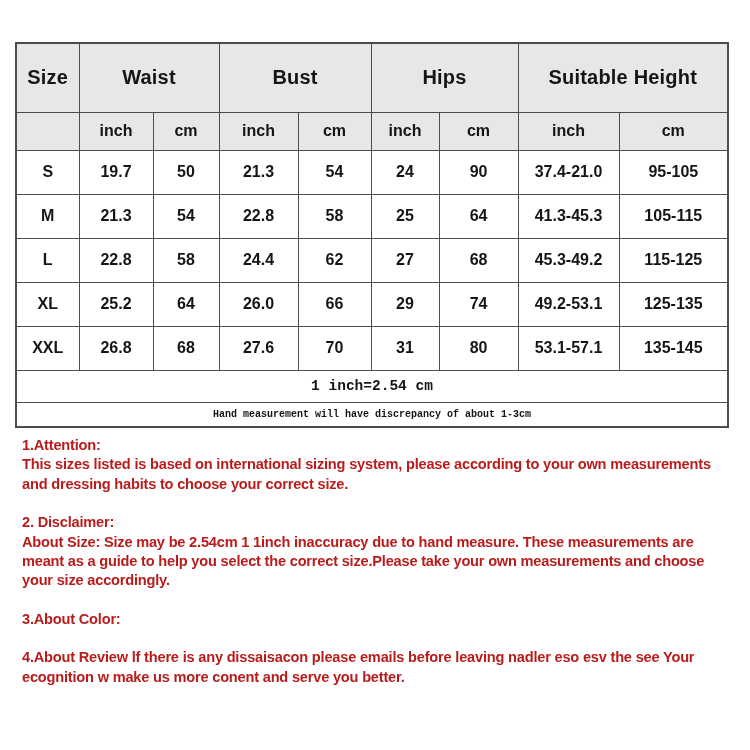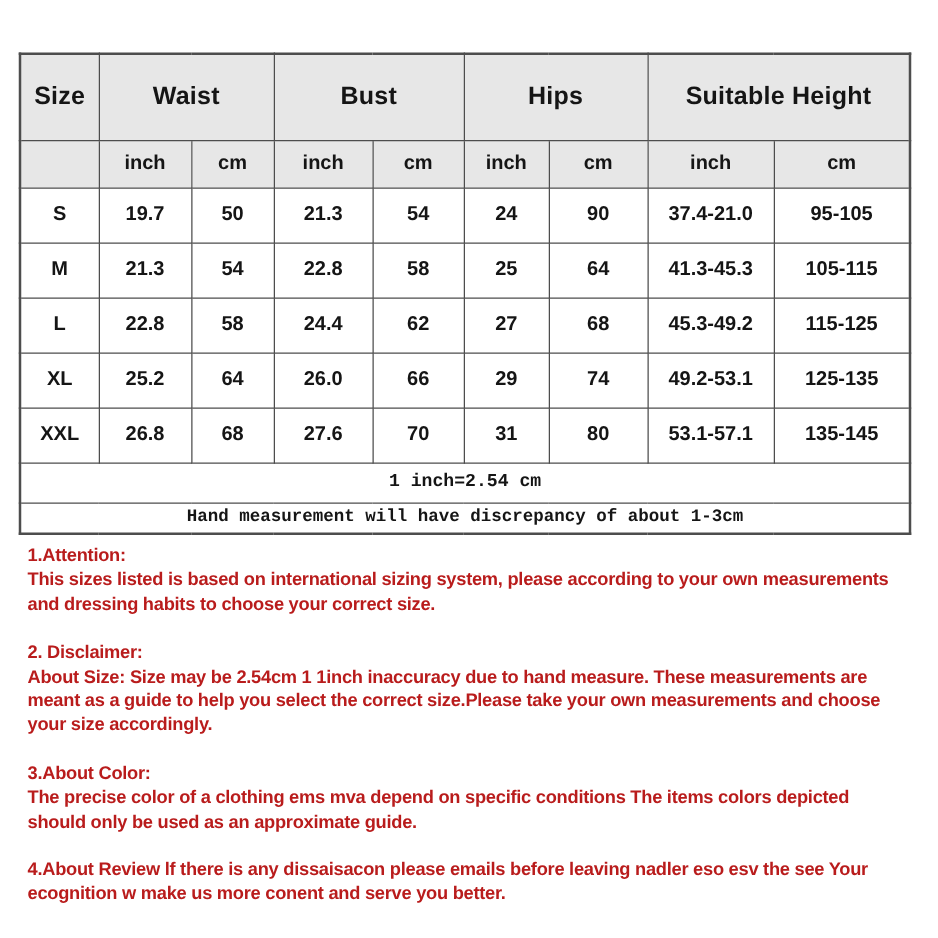--- a/index.html
+++ b/index.html
@@ -34,21 +34,21 @@
     font-size: 16px; font-weight: bold;
   }
   tr.data-row td { height: 44px; font-size: 16px; font-weight: bold; }
   tr.data-row td.size-cell { font-size: 16px; }
   tr.footnote-row td {
     font-family: "Liberation Mono", "DejaVu Sans Mono", monospace;
     font-weight: bold;
     margin-top: 21px;
   }
   tr.footnote-row.fn-0 td { height: 32px; font-size: 14.5px; }
-  tr.footnote-row.fn-1 td { height: 25px; font-size: 14px; }
+  tr.footnote-row.fn-1 td { height: 25px; font-size: 10px; }
 
   .notes {
     position: absolute; left: 22px; top: 436px; width: 706px;
     font-size: 14.6px; font-weight: bold; line-height: 1.33;
     letter-spacing: -0.2px; color: #b91c1c;
   }
   .note { margin: 0 0 19px 0; }
   .note-heading:empty { display: none; }
 </style>
 </head>
@@ -157,21 +157,20 @@
     <div class="note">
       <div class="note-heading">1.Attention:</div>
       <div class="note-body">This sizes listed is based on international sizing system, please according to your own measurements and dressing habits to choose your correct size.</div>
     </div>
     <div class="note">
       <div class="note-heading">2. Disclaimer:</div>
       <div class="note-body">About Size: Size may be 2.54cm 1 1inch inaccuracy due to hand measure. These measurements are meant as a guide to help you select the correct size.Please take your own measurements and choose your size accordingly.</div>
     </div>
     <div class="note">
       <div class="note-heading">3.About Color:</div>
-      <div class="note-body">The precise color of a clothing ems mva depend on specific conditions The items colors depicted should only be used as an approximate guide.</div>
     </div>
     <div class="note">
 
       <div class="note-body">4.About Review lf there is any dissaisacon please emails before leaving nadler eso esv the see Your ecognition w make us more conent and serve you better.</div>
     </div>
   </div>
 
 </div>
 
 </body></html>

